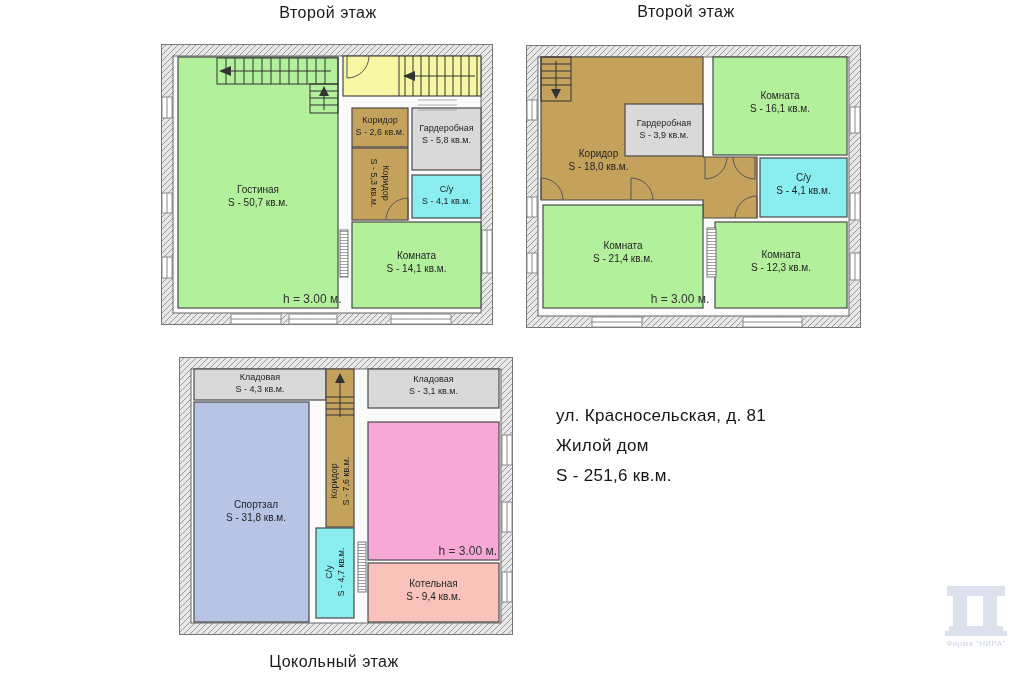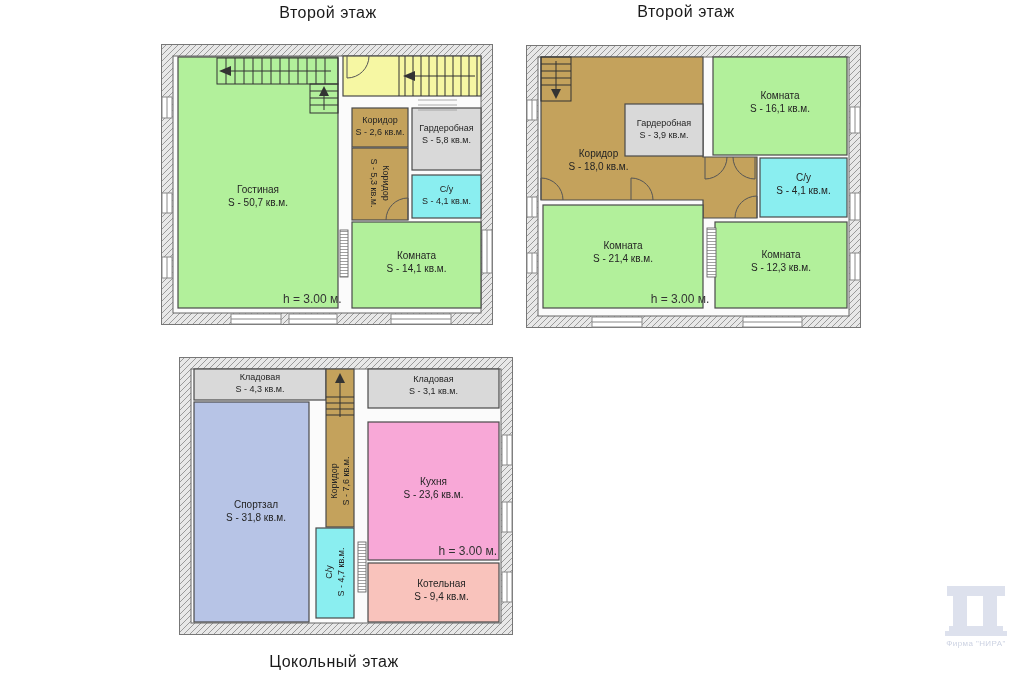--- a/index.html
+++ b/index.html
@@ -258,35 +258,36 @@
       <div>S - 31,8 кв.м.</div>
     </div>
     <div class="lbl small vertm90" style="left:111px;top:112px;width:100px;">
       <div>Коридор</div>
       <div>S - 7,6 кв.м.</div>
     </div>
     <div class="lbl small" style="left:189px;top:16px;width:131px;">
       <div>Кладовая</div>
       <div>S - 3,1 кв.м.</div>
     </div>
-    <div class="lbl" style="left:189px;top:118px;width:131px;">
-      <div>Кухня</div>
-      <div>S - 23,6 кв.м.</div>
-    </div>
     <div class="lbl small vertm90" style="left:106px;top:203px;width:100px;">
       <div>С/у</div>
       <div>S - 4,7 кв.м.</div>
     </div>
-    <div class="lbl" style="left:197px;top:220px;width:131px;">
+    <div class="lbl" style="left:189px;top:220px;width:131px;">
       <div>Котельная</div>
       <div>S - 9,4 кв.м.</div>
     </div>
     <div class="hnote" style="left:240px;top:187px;width:78px;text-align:right;">h = 3.00 м.</div>
   </div>
 
+  <div class="info">
+    <div>ул. Красносельская, д. 81</div>
+    <div>Жилой дом</div>
+    <div>S - 251,6 кв.м.</div>
+  </div>
 
   <div class="wm">
     <svg width="70" height="58" viewBox="0 0 70 58" style="display:block;margin:0 auto;">
       <g fill="#dde1ed">
         <rect x="6" y="6" width="58" height="10"></rect>
         <rect x="12" y="16" width="14" height="30"></rect>
         <rect x="42" y="16" width="14" height="30"></rect>
         <rect x="8" y="46" width="54" height="5"></rect>
         <rect x="4" y="51" width="62" height="5"></rect>
       </g>

